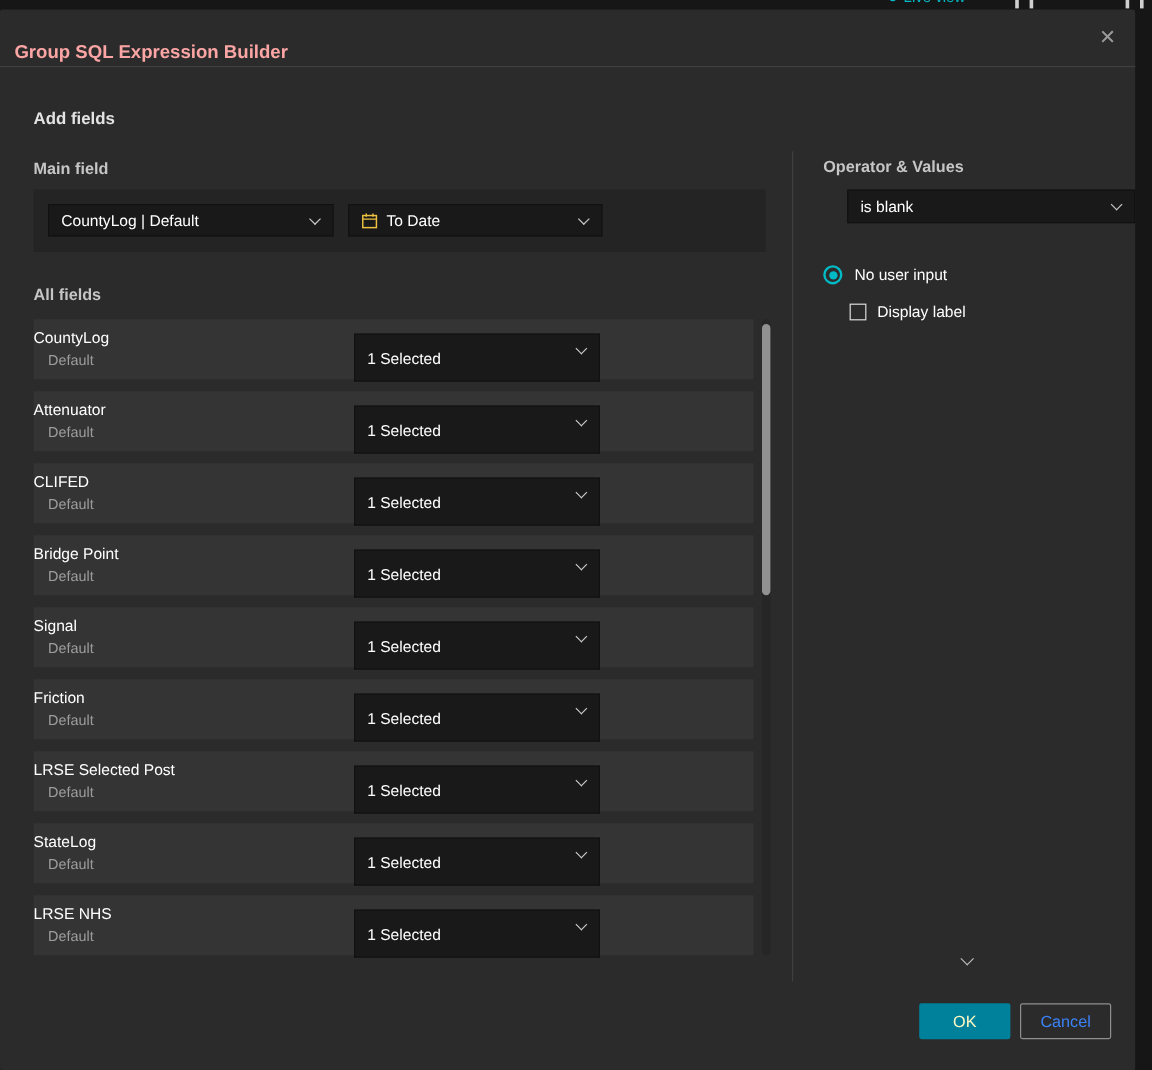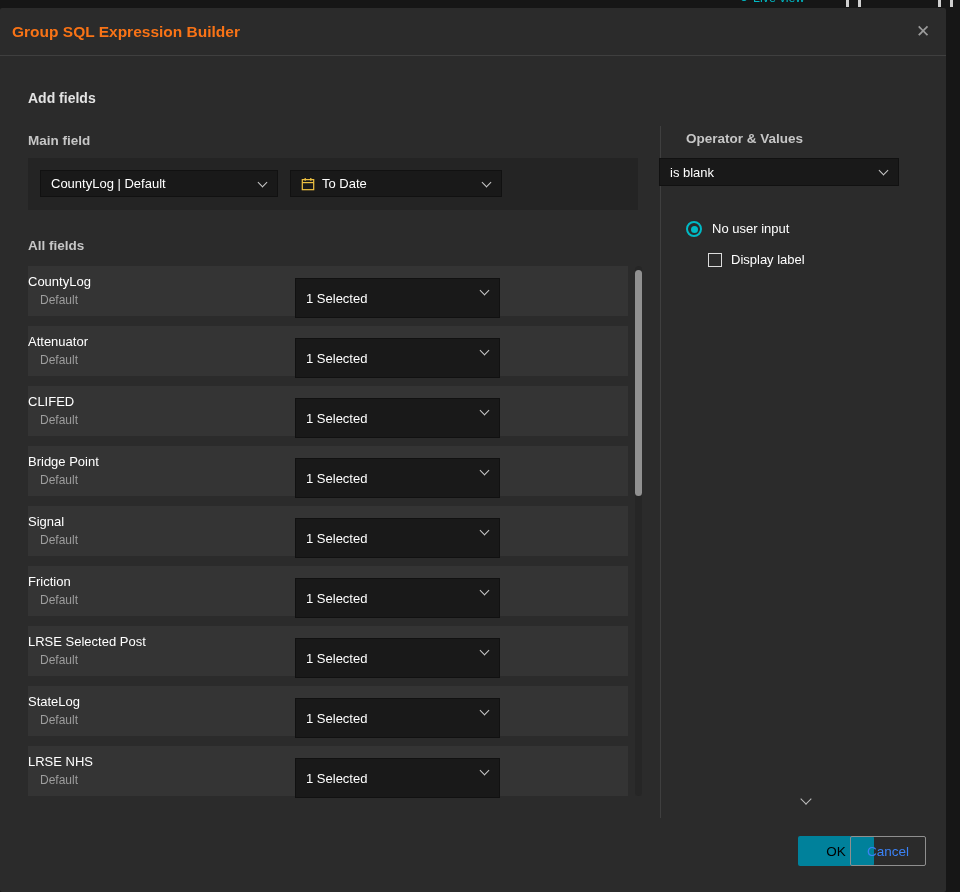--- a/index.html
+++ b/index.html
@@ -34,21 +34,21 @@
   .chrome-bars span{width:3px;height:9px;background:#cfcfcf;display:inline-block;}
   .chrome-bars.b1{left:846px;}
   .chrome-bars.b2{left:938px;}
 
   
   .dialog{
     position:absolute;left:0;top:8px;width:946px;height:884px;
     background:var(--dialog-bg);border-radius:2px;
   }
   .dialog-header{position:absolute;left:0;top:0;width:100%;height:48px;border-bottom:1px solid var(--divider);}
-  .dialog-title{position:absolute;left:12px;top:0;line-height:48px;font-size:15.5px;font-weight:600;color:#f97316;text-align:center;}
+  .dialog-title{position:absolute;left:12px;top:12px;line-height:48px;font-size:15.5px;font-weight:600;color:#fca5a5;text-align:center;}
   .close-btn{
     position:absolute;right:12px;top:13px;width:22px;height:22px;
     color:#9b9b9b;font-size:17px;line-height:22px;text-align:center;cursor:pointer;font-weight:300;
   }
 
   .section-heading{position:absolute;left:28px;font-size:14px;font-weight:700;color:#e3e3e3;}
   .sub-label{position:absolute;left:28px;font-size:13.5px;font-weight:600;color:var(--label);}
 
   
   .select{
@@ -83,38 +83,38 @@
     position:absolute;left:801px;top:787px;width:10px;height:10px;
   }
   .scroll-down::after{
     content:'';position:absolute;left:1px;top:0;width:7px;height:7px;
     border-right:1.6px solid #bdbdbd;border-bottom:1.6px solid #bdbdbd;transform:rotate(45deg);
   }
 
   
   .v-divider{position:absolute;left:660px;top:118px;width:1px;height:692px;background:var(--divider);}
   .op-heading{position:absolute;left:686px;top:123px;font-size:13.5px;font-weight:600;color:var(--label);}
-  .op-select{position:absolute;left:659px;top:150px;width:240px;height:28px;}
+  .op-select{position:absolute;left:706px;top:150px;width:240px;height:28px;}
 
   .radio-row{position:absolute;left:686px;top:213px;display:flex;align-items:flex-start;gap:10px;cursor:pointer;}
   .radio{width:16px;height:16px;border-radius:50%;border:2px solid var(--accent);position:relative;flex:none;}
   .radio::after{content:'';position:absolute;inset:2.5px;border-radius:50%;background:var(--accent);}
   .radio-label{font-size:13px;color:#fff;}
 
   .check-row{position:absolute;left:708px;top:244px;display:flex;align-items:center;gap:9px;cursor:pointer;}
   .checkbox{width:14px;height:14px;border:1.6px solid #dcdcdc;background:transparent;flex:none;}
   .check-label{font-size:13px;color:#fff;}
 
   
   .btn{
     position:absolute;top:828px;width:76px;height:30px;
     font-size:13.5px;display:flex;align-items:center;justify-content:center;
     cursor:pointer;border-radius:2px;
   }
-  .btn-ok{left:766px;background:var(--primary-btn);color:#000000;margin-left:32px;}
+  .btn-ok{left:766px;background:var(--primary-btn);color:#fef9c3;}
   .btn-cancel{left:850px;background:transparent;border:1px solid #8f8f8f;color:#3b82f6;}
 </style>
 </head>
 <body>
 
 <div class="topbar">
   <span class="live-view">
     <span class="live-dot"></span>
     <span>Live view</span>
   </span>

